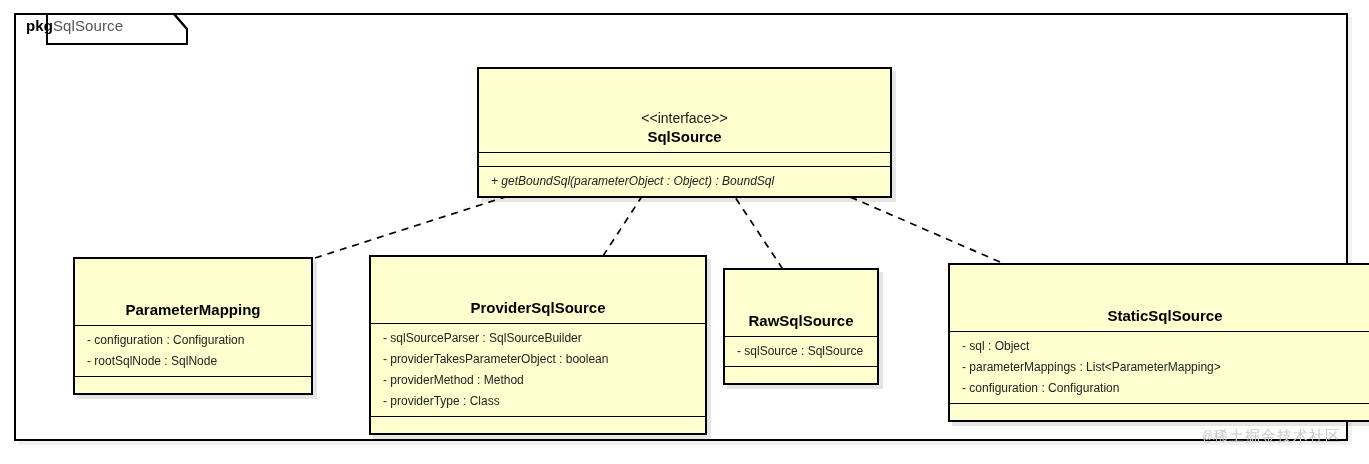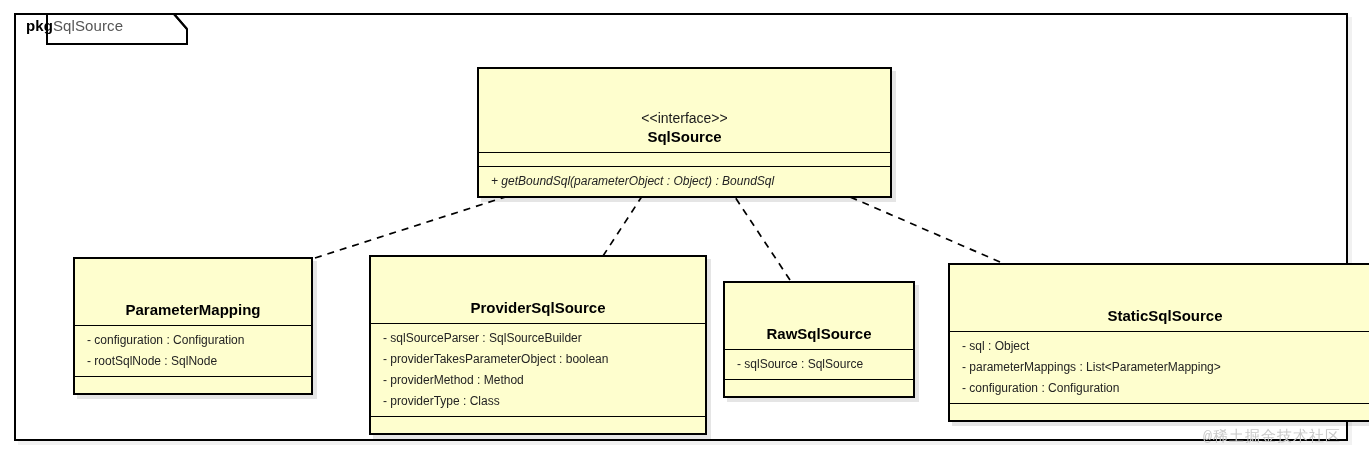--- a/index.html
+++ b/index.html
@@ -213,21 +213,21 @@
     <div class="compartment">
       <div class="member">- sqlSourceParser : SqlSourceBuilder</div>
       <div class="member">- providerTakesParameterObject : boolean</div>
       <div class="member">- providerMethod : Method</div>
       <div class="member">- providerType : Class</div>
     </div>
     <div class="sep"></div>
     <div class="compartment empty-compartment"></div>
   </div>
 
-  <div class="uml-box" id="box-raw" style="left:723px; top:281px; width:192px;">
+  <div class="uml-box" id="box-raw" style="left:723px; top:268px; width:156px;">
     <div class="uml-head">
       <div class="cls-name">RawSqlSource</div>
     </div>
     <div class="sep"></div>
     <div class="compartment">
       <div class="member">- sqlSource : SqlSource</div>
     </div>
     <div class="sep"></div>
     <div class="compartment empty-compartment"></div>
   </div>

